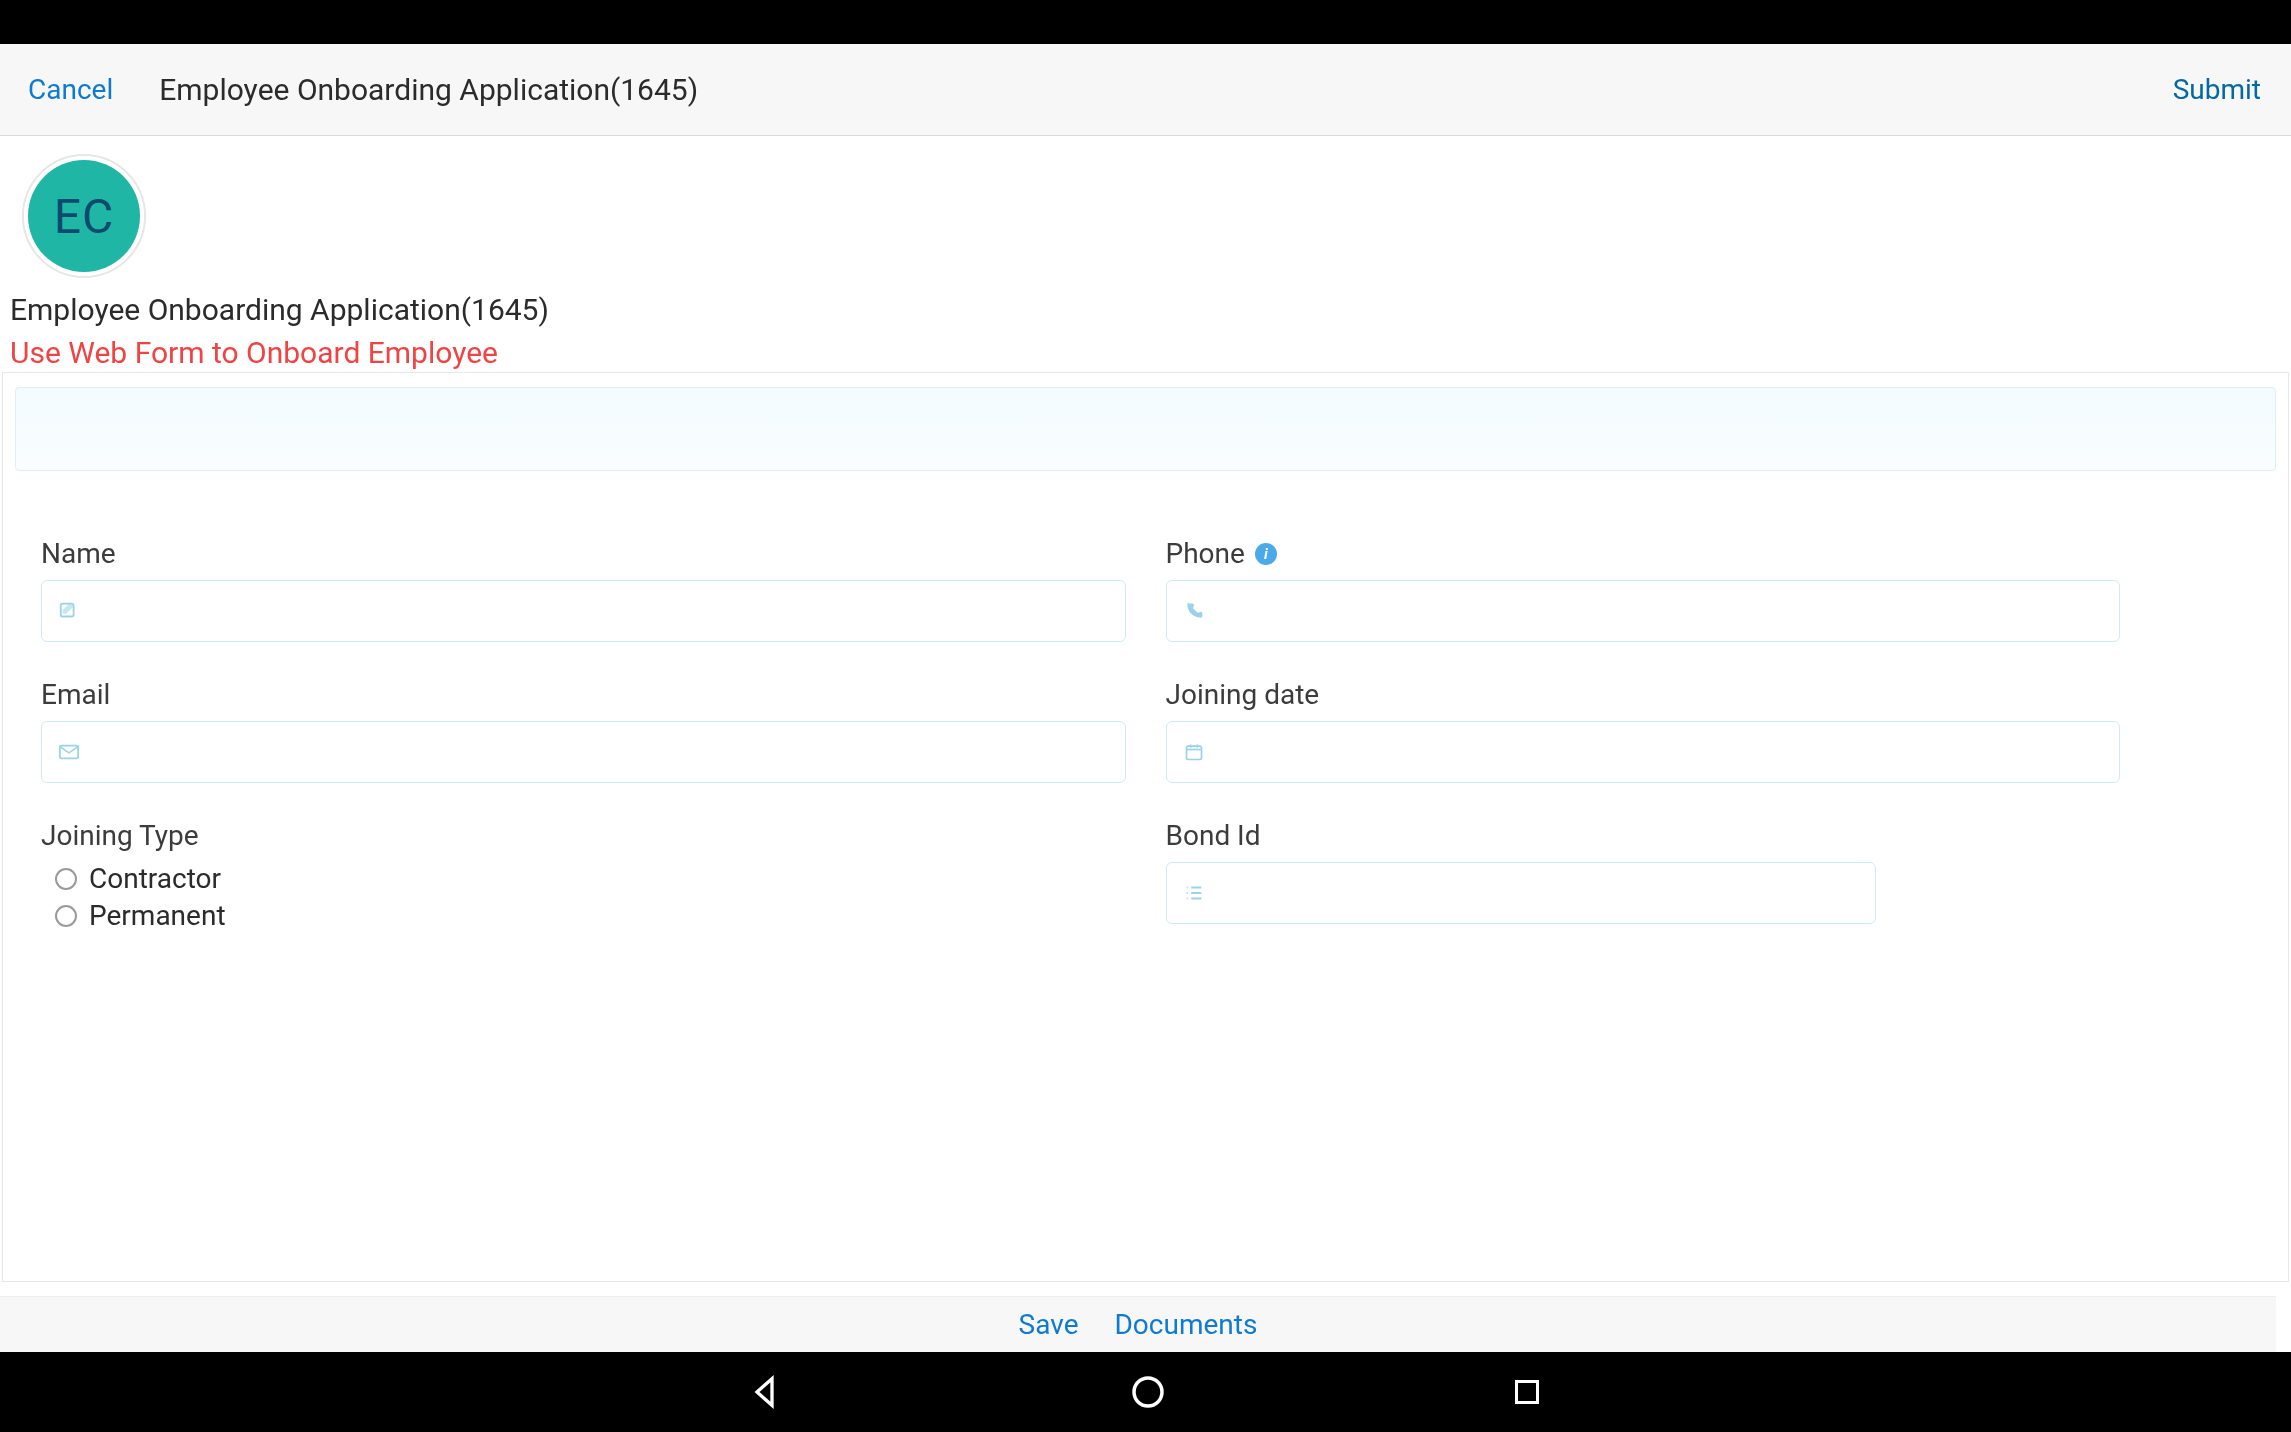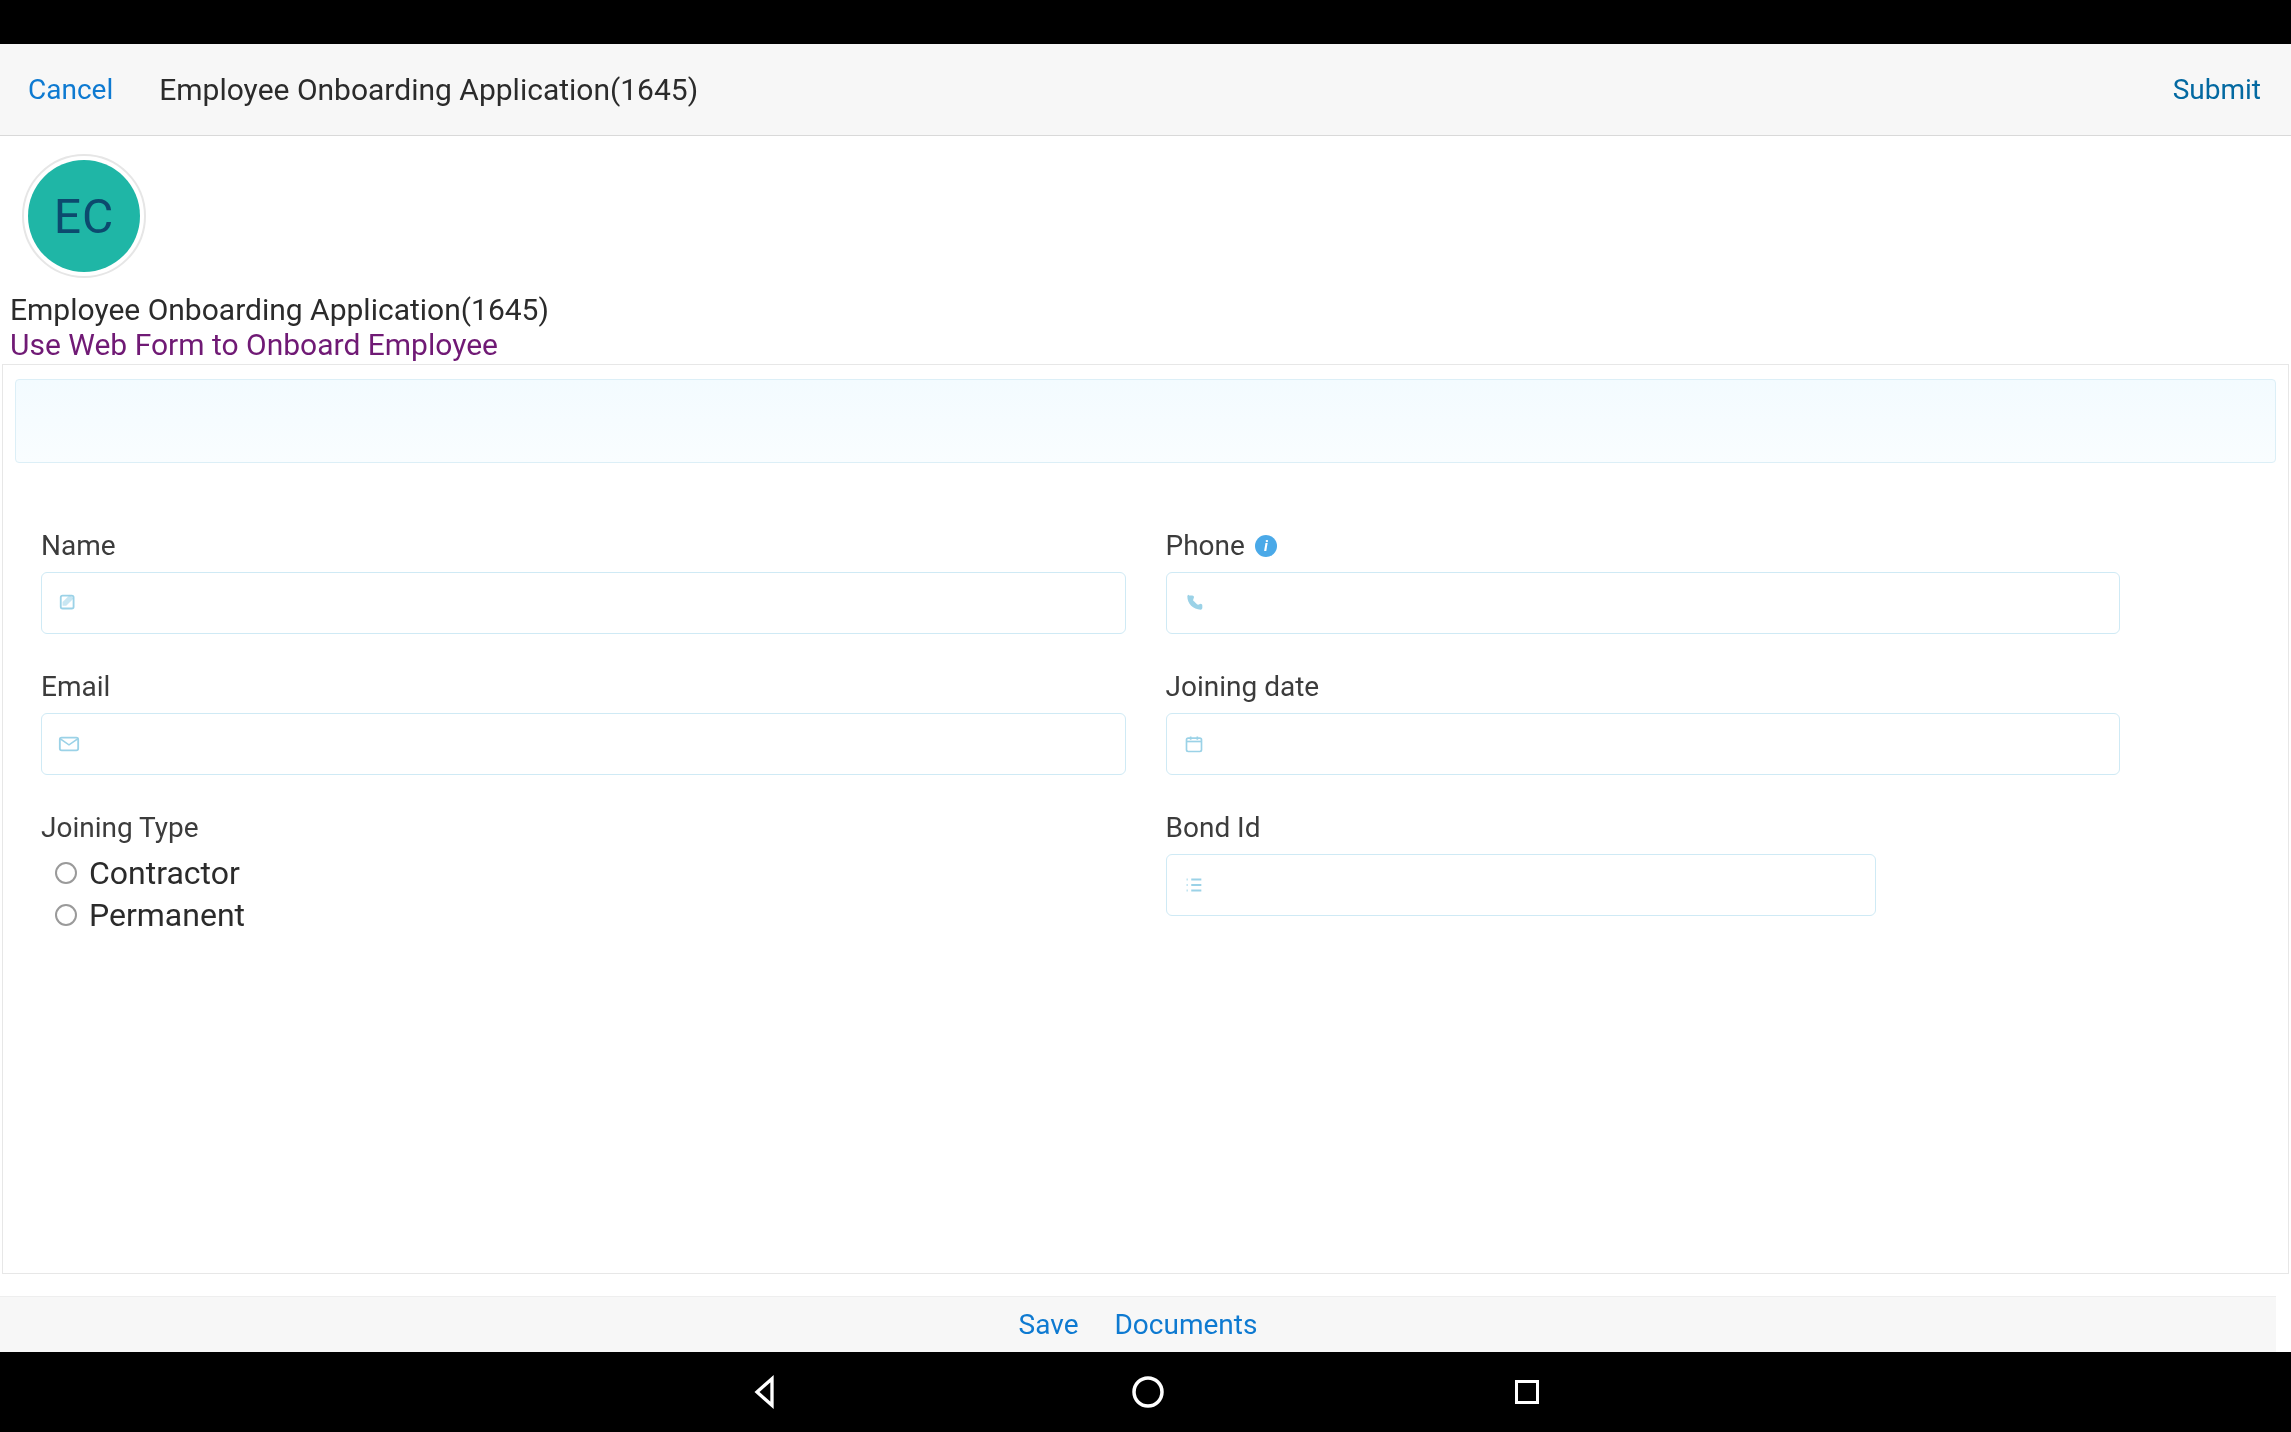--- a/index.html
+++ b/index.html
@@ -78,22 +78,22 @@
     letter-spacing: 1px;
   }
   .profile-title {
     font-size: 30px;
     color: #2b2b2b;
     margin-top: 14px;
     font-weight: 400;
   }
   .profile-sub {
     font-size: 30px;
-    color: #701a75;
-    margin-top: 0;
+    color: #ef4444;
+    margin-top: 8px;
     font-weight: 400;
   }
 
   .form-card {
     margin: 2px 2px 0 2px;
     border: 1px solid #e7e7e7;
     min-height: 910px;
     padding: 14px 12px 0 12px;
     position: relative;
   }
@@ -150,21 +150,21 @@
     padding-left: 10px;
     background: transparent;
   }
   .field-input.narrow { width: 710px; }
 
   .radio-group { padding-left: 14px; }
   .radio-row {
     display: flex;
     align-items: center;
     gap: 12px;
-    font-size: 32px;
+    font-size: 28px;
     color: #2b2b2b;
     margin-top: 4px;
     margin-bottom: 4px;
   }
   .radio-dot {
     width: 22px;
     height: 22px;
     border: 2px solid #9a9a9a;
     border-radius: 50%;
     background: #fff;

